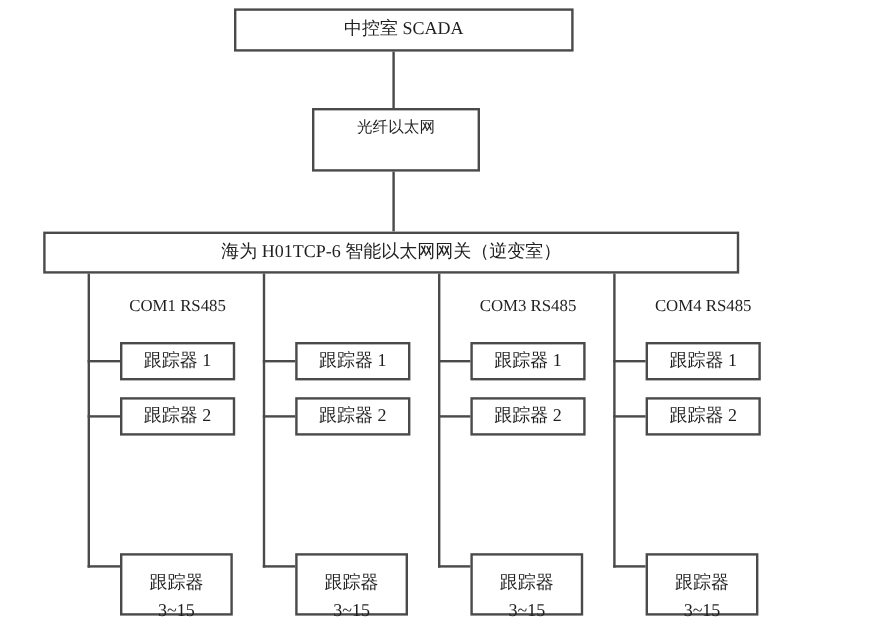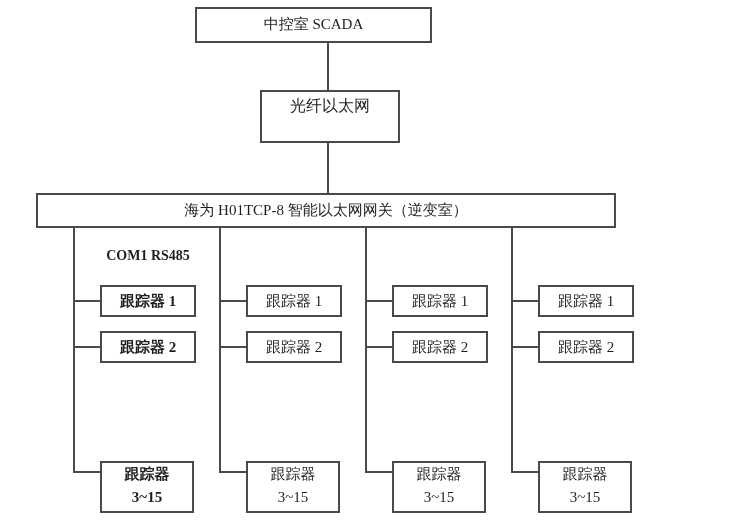--- a/index.html
+++ b/index.html
@@ -27,60 +27,60 @@
   .vline{width:2px;}
   .hline{height:2px;}
   .lbl{
     position:absolute;
     text-align:center;
     color:var(--text);
     font-size:14px;
     white-space:nowrap;
   }
   
-  .scada-box{left:195px;top:7px;width:237px;height:36px;font-size:15px;line-height:31px;}
+  .scada-box{left:195px;top:7px;width:283px;height:36px;font-size:15px;line-height:31px;}
   .conn-1{left:327px;top:43px;height:47px;}
-  .switch-box{left:260px;top:90px;width:140px;height:53px;font-size:16px;line-height:23px;padding-top:2px;}
+  .switch-box{left:260px;top:90px;width:140px;height:53px;font-size:13px;line-height:23px;padding-top:2px;}
   .conn-2{left:327px;top:143px;height:50px;}
   .gateway-box{left:36px;top:193px;width:580px;height:35px;font-size:15px;line-height:30px;}
   
   .col{position:absolute;top:228px;width:170px;height:297px;}
-  .col-1{left:73px;font-weight:bold;}
+  .col-1{left:73px;}
   .col-2{left:219px;}
   .col-3{left:365px;}
   .col-4{left:511px;}
   .bus{left:0;top:0;height:245px;}
   .com-label{left:20px;top:20px;width:110px;height:18px;}
   .stub-1{left:0;top:72px;width:29px;}
   .stub-2{left:0;top:118px;width:29px;}
   .stub-3{left:0;top:243px;width:29px;}
   .t-box{left:27px;width:96px;height:32px;font-size:15px;line-height:28px;}
   .t1{top:57px;}
   .t2{top:103px;}
-  .grp-box{left:27px;top:233px;width:94px;height:52px;font-size:15px;line-height:23px;padding-top:0;}
+  .grp-box{left:27px;top:233px;width:94px;height:52px;font-size:15px;line-height:23px;padding-top:12px;}
 </style>
 </head>
 <body>
 
 <div class="canvas">
 
   <div class="node scada-box">
     <span>中控室 SCADA</span>
   </div>
 
   <div class="vline conn-1"></div>
 
   <div class="node switch-box">
     <div>光纤以太网</div>
   </div>
 
   <div class="vline conn-2"></div>
 
   <div class="node gateway-box">
-    <span>海为 H01TCP-8 智能以太网网关（逆变室）</span>
+    <span>海为 H01TCP-6 智能以太网网关（逆变室）</span>
   </div>
 
   <div class="col col-1">
     <div class="vline bus"></div>
     <div class="lbl com-label">COM1 RS485</div>
     <div class="hline stub-1"></div>
     <div class="node t-box t1">
       <span>跟踪器 1</span>
     </div>
     <div class="hline stub-2"></div>
@@ -106,37 +106,39 @@
     </div>
     <div class="hline stub-3"></div>
     <div class="node grp-box">
       <div>跟踪器</div>
       <div>3~15</div>
     </div>
   </div>
 
   <div class="col col-3">
     <div class="vline bus"></div>
+    <div class="lbl com-label">COM3 RS485</div>
     <div class="hline stub-1"></div>
     <div class="node t-box t1">
       <span>跟踪器 1</span>
     </div>
     <div class="hline stub-2"></div>
     <div class="node t-box t2">
       <span>跟踪器 2</span>
     </div>
     <div class="hline stub-3"></div>
     <div class="node grp-box">
       <div>跟踪器</div>
       <div>3~15</div>
     </div>
   </div>
 
   <div class="col col-4">
     <div class="vline bus"></div>
+    <div class="lbl com-label">COM4 RS485</div>
     <div class="hline stub-1"></div>
     <div class="node t-box t1">
       <span>跟踪器 1</span>
     </div>
     <div class="hline stub-2"></div>
     <div class="node t-box t2">
       <span>跟踪器 2</span>
     </div>
     <div class="hline stub-3"></div>
     <div class="node grp-box">

